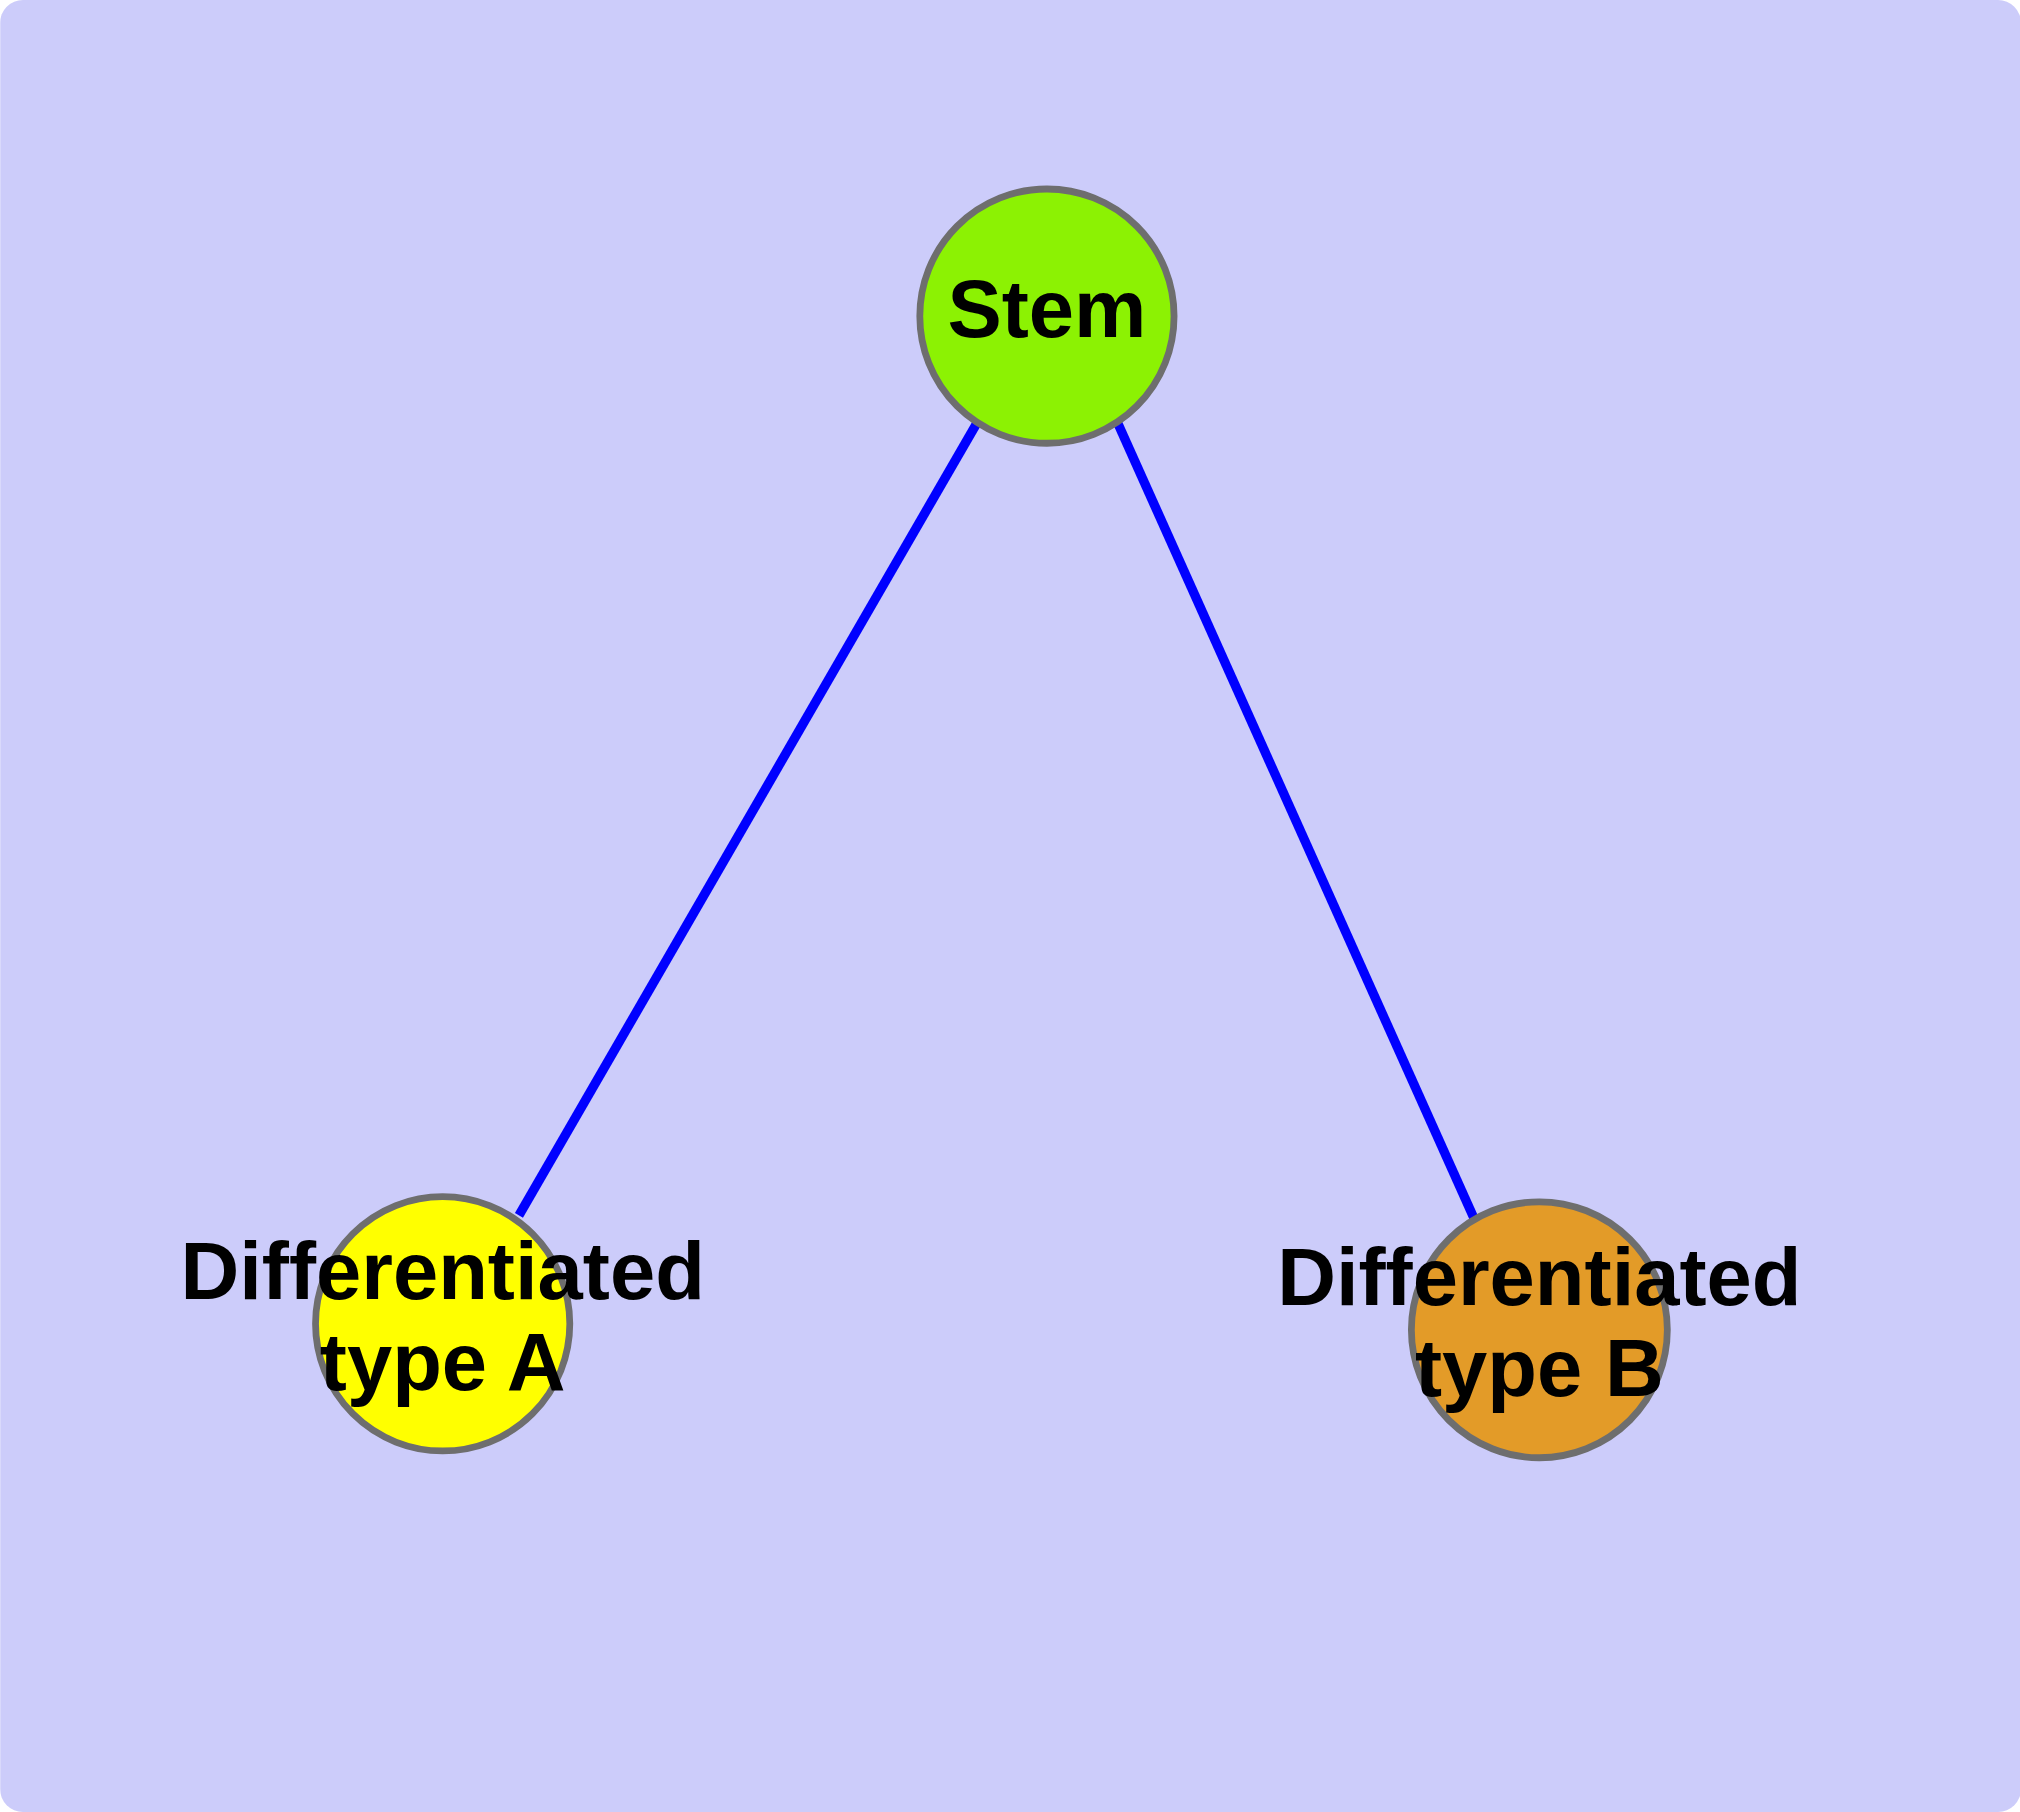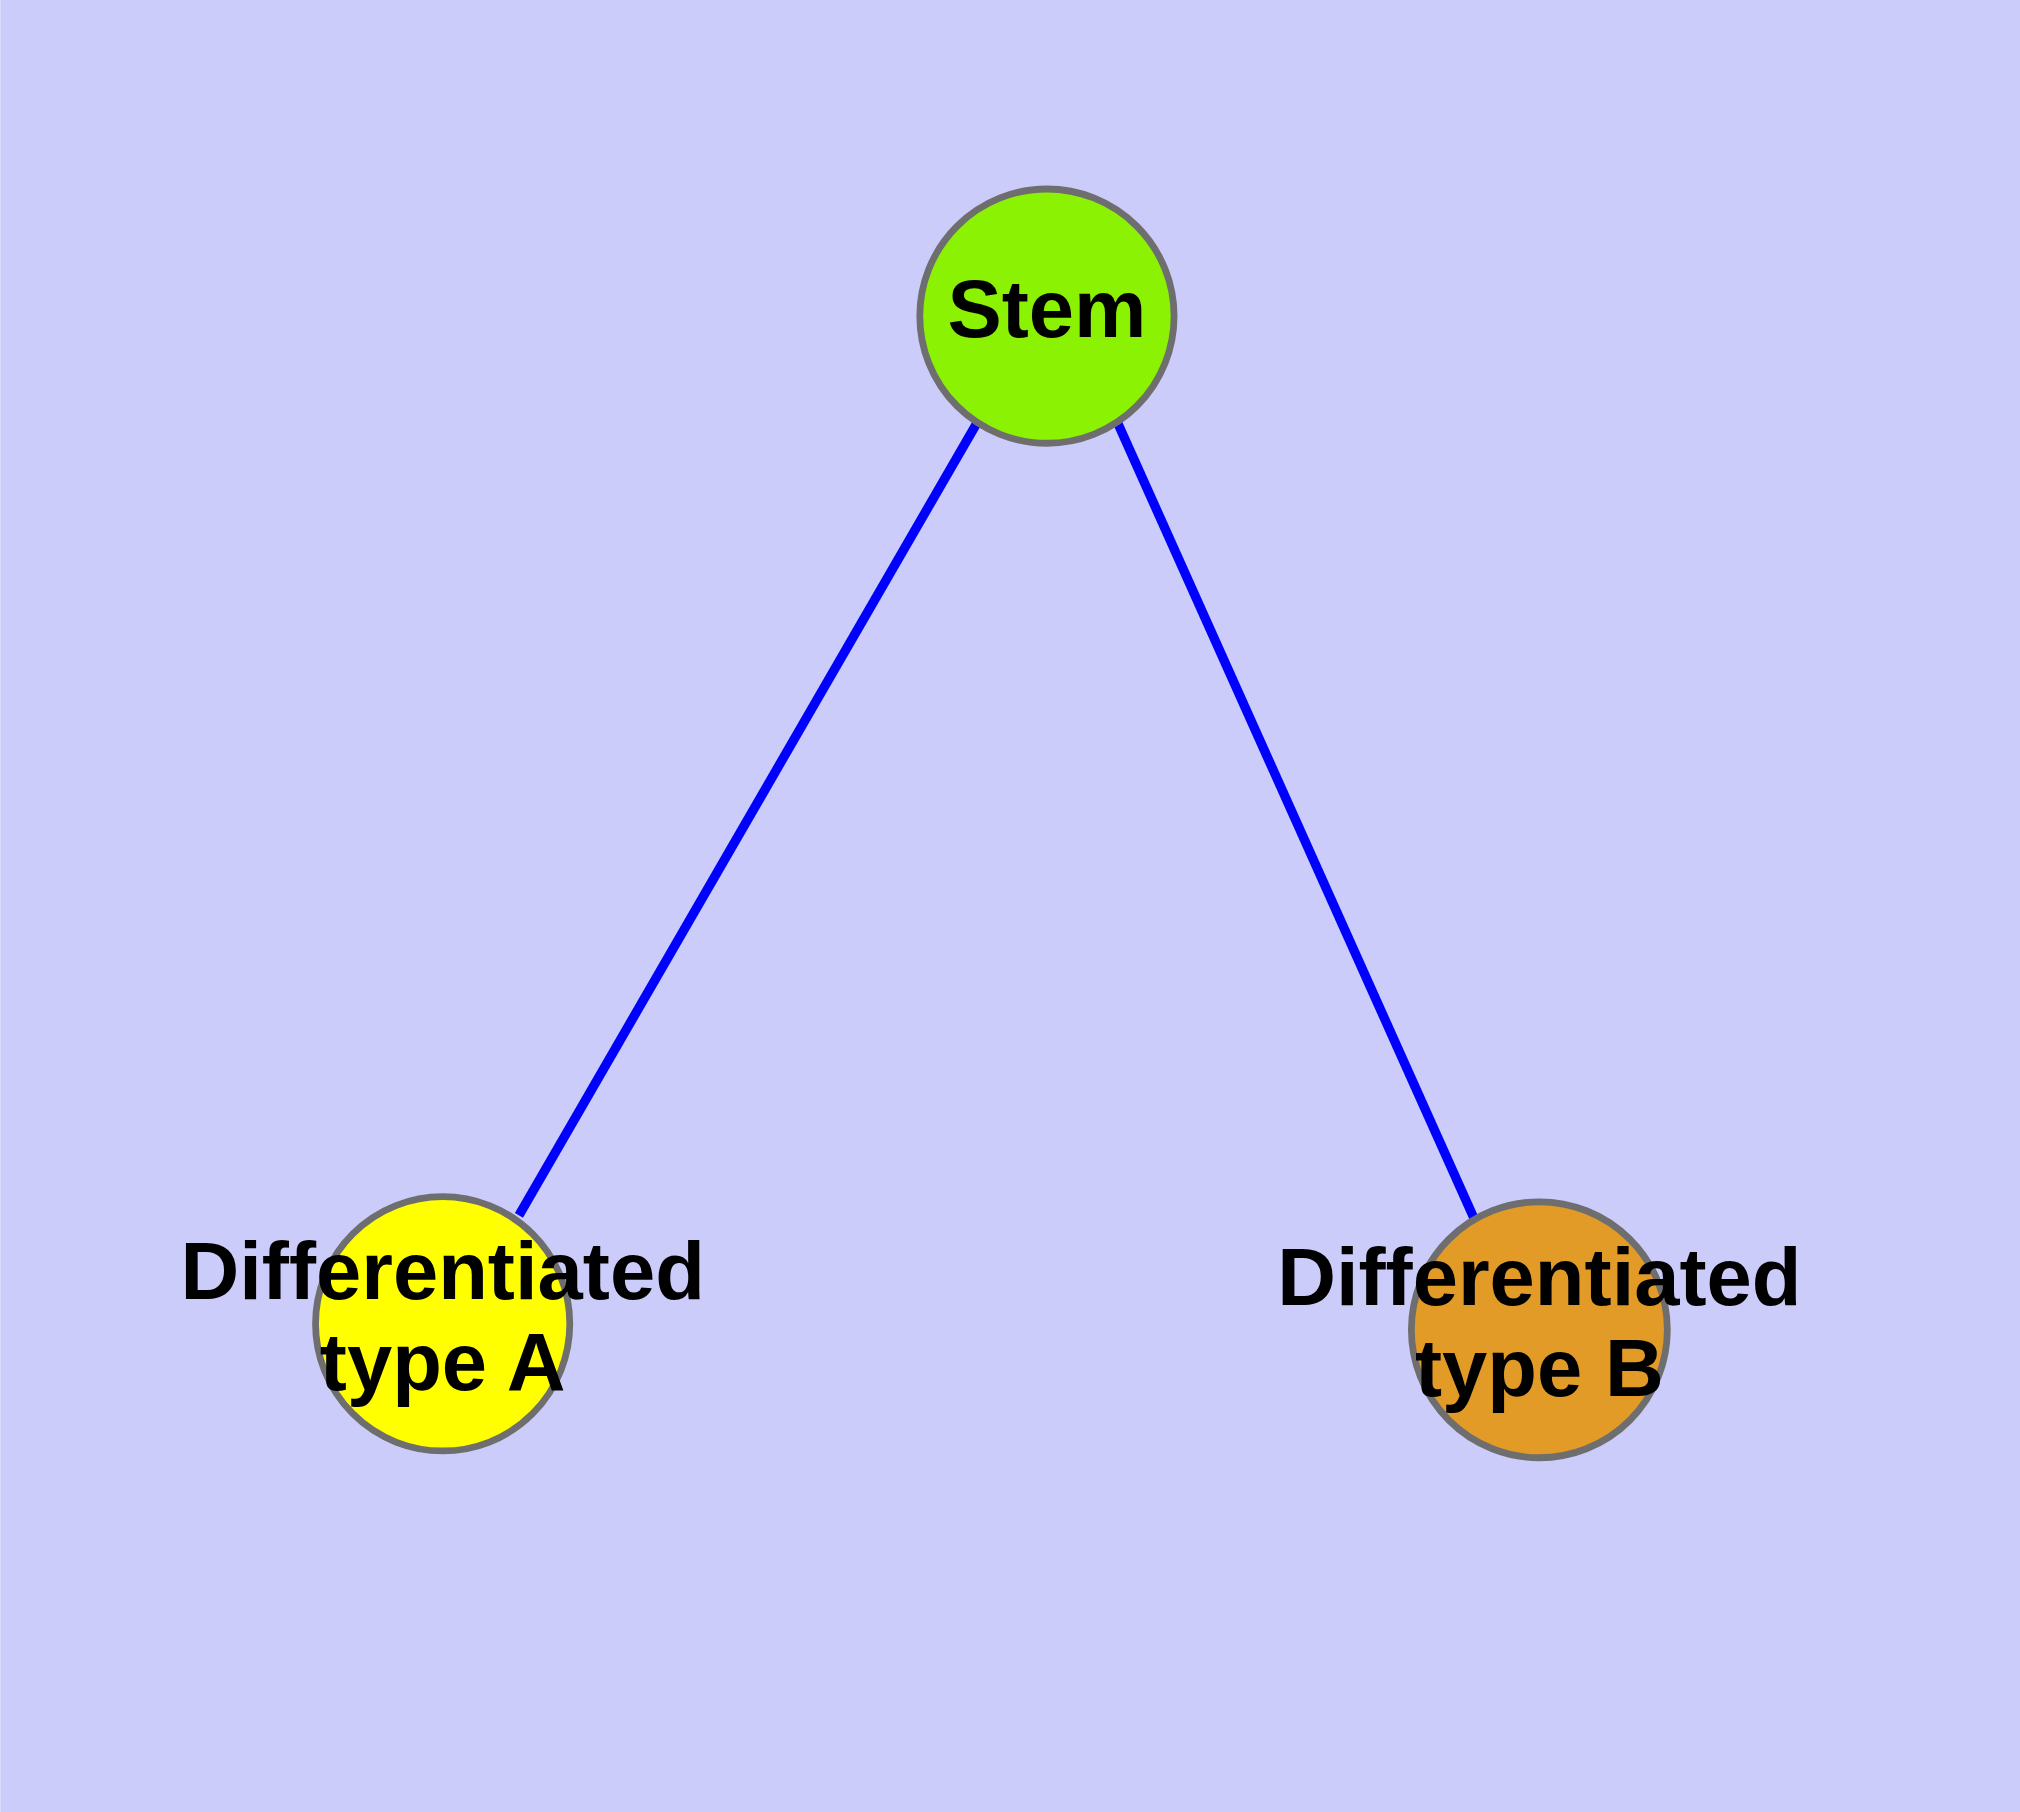--- a/index.html
+++ b/index.html
@@ -6,20 +6,21 @@
     margin: 0;
     padding: 0;
     background: #ffffff;
   }
   #canvas {
     position: relative;
     width: 2021px;
     height: 1812px;
     overflow: hidden;
     font-family: "Liberation Sans", sans-serif;
+    border-radius: 23px;
   }
   #graph-svg {
     position: absolute;
     top: 0;
     left: 0;
     width: 2021px;
     height: 1812px;
     display: block;
   }
   .node-label {

